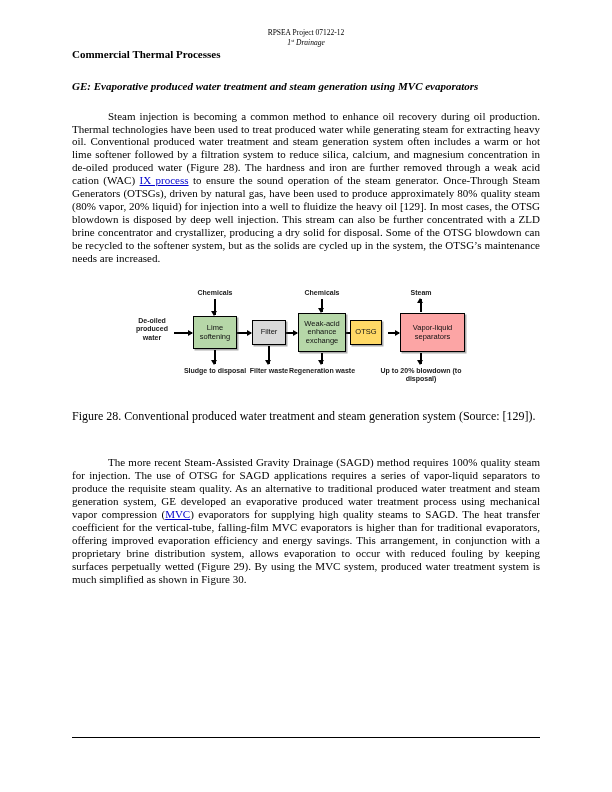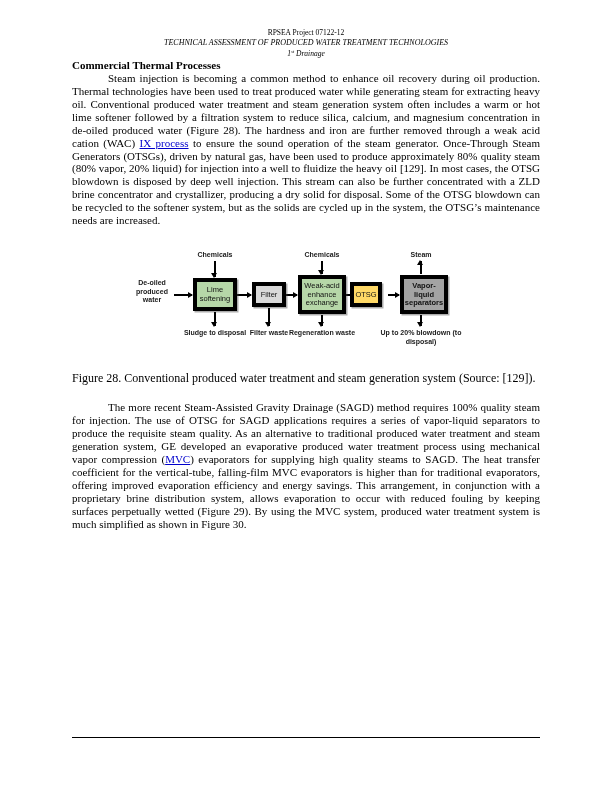--- a/index.html
+++ b/index.html
@@ -17,35 +17,35 @@
 
   .content { padding:0 72px; }
 
   .section-heading {
     margin-top:0; font-size:11px; font-weight:bold; line-height:1.15;
   }
   .subsection-heading {
     margin-top:19px; font-size:11px; font-weight:bold; font-style:italic; line-height:1.15;
   }
   .body-para {
-    margin-top:0; font-size:11px; line-height:1.18; text-align:justify;
+    margin-top:17px; font-size:11px; line-height:1.18; text-align:justify;
     text-indent:36px;
   }
-  .para2 { margin-top:16px; }
+  .para2 { margin-top:33px; }
   .doc-link { color:#0000cc; text-decoration:underline; }
 
   .figure-diagram {
     position:relative; margin-top:24px; height:100px; width:468px;
   }
   .dlabel {
     position:absolute; font-family:"Liberation Sans", sans-serif;
     font-weight:bold; font-size:7px; line-height:1.18; text-align:center; color:#1a1a1a;
   }
   .dbox {
-    position:absolute; border:4px solid #000000;
+    position:absolute; border:1px solid #000000;
     box-shadow:1.5px 1.5px 0 rgba(70,70,70,0.45);
     display:flex; align-items:center; justify-content:center; text-align:center;
     font-family:"Liberation Sans", sans-serif; font-size:7.5px; line-height:1.12;
     padding:2px; color:#111;
   }
   .arr-r { position:absolute; height:1.5px; background:#000; }
   .arr-r::after {
     content:""; position:absolute; right:-1px; top:-2.6px; width:0; height:0;
     border-left:5px solid #000; border-top:3.3px solid transparent; border-bottom:3.3px solid transparent;
   }
@@ -69,28 +69,28 @@
     position:absolute; top:741px; left:0; right:0; text-align:center; font-size:11px;
   }
 </style>
 </head>
 <body>
 
 <div class="page">
 
   <div class="doc-header">
     <div class="hdr-project">RPSEA Project 07122-12</div>
-    <div class="hdr-title">TECHNICAL ASSESSMENT OF PRODUCED WATER TREATMENT TECHNOLOGIES</div>
     <div class="hdr-edition"><span>1</span><sup>st</sup><span> Drainage</span></div>
   </div>
 
   <div class="content">
 
     <h1 class="section-heading">Commercial Thermal Processes</h1>
 
+    <h2 class="subsection-heading">GE: Evaporative produced water treatment and steam generation using MVC evaporators</h2>
 
     <p class="body-para"><span>Steam injection is becoming a common method to enhance oil recovery during oil production. Thermal technologies have been used to treat produced water while generating steam for extracting heavy oil. Conventional produced water treatment and steam generation system often includes a warm or hot lime softener followed by a filtration system to reduce silica, calcium, and magnesium concentration in de-oiled produced water (Figure 28). The hardness and iron are further removed through a weak acid cation (WAC) </span><a href="#" class="doc-link">IX process</a><span> to ensure the sound operation of the steam generator. Once-Through Steam Generators (OTSGs), driven by natural gas, have been used to produce approximately 80% quality steam (80% vapor, 20% liquid) for injection into a well to fluidize the heavy oil [129]. In most cases, the OTSG blowdown is disposed by deep well injection. This stream can also be further concentrated with a ZLD brine concentrator and crystallizer, producing a dry solid for disposal. Some of the OTSG blowdown can be recycled to the softener system, but as the solids are cycled up in the system, the OTSG’s maintenance needs are increased.</span></p>
 
     <div class="figure-diagram">
 
       <div class="dlabel" style="left:113px; top:0; width:60px;">Chemicals</div>
       <div class="dlabel" style="left:220px; top:0; width:60px;">Chemicals</div>
       <div class="dlabel" style="left:319px; top:0; width:60px;">Steam</div>
 
       <div class="dlabel" style="left:56px; top:28px; width:48px;">De-oiled produced water</div>
@@ -102,21 +102,21 @@
       <div class="arr-r" style="left:102px; top:43px; width:18px;"></div>
       <div class="arr-r" style="left:165px; top:43px; width:14px;"></div>
       <div class="arr-r" style="left:214px; top:43px; width:11px;"></div>
       <div class="arr-r" style="left:274px; top:43px; width:9px;"></div>
       <div class="arr-r" style="left:316px; top:43px; width:11px;"></div>
 
       <div class="dbox" style="left: 121px; top: 27px; width: 44px; height: 33px; background: rgb(182, 215, 168);">Lime softening</div>
       <div class="dbox" style="left: 180px; top: 31px; width: 34px; height: 25px; background: rgb(217, 217, 217);">Filter</div>
       <div class="dbox" style="left: 226px; top: 24px; width: 48px; height: 39px; background: rgb(182, 215, 168);">Weak-acid enhance exchange</div>
       <div class="dbox" style="left: 278px; top: 31px; width: 32px; height: 25px; background: rgb(255, 217, 102);">OTSG</div>
-      <div class="dbox" style="left: 328px; top: 24px; width: 48px; height: 39px; background: #a3a3a3; font-weight: bold;">Vapor-liquid separators</div>
+      <div class="dbox" style="left: 328px; top: 24px; width: 65px; height: 39px; background: #fca5a5;">Vapor-liquid separators</div>
 
       <div class="arr-d" style="left:142px; top:61px; height:14px;"></div>
       <div class="arr-d" style="left:196px; top:57px; height:18px;"></div>
       <div class="arr-d" style="left:249px; top:64px; height:11px;"></div>
       <div class="arr-d" style="left:348px; top:64px; height:11px;"></div>
 
       <div class="dlabel" style="left:108px; top:78px; width:70px;">Sludge to disposal</div>
       <div class="dlabel" style="left:162px; top:78px; width:70px;">Filter waste</div>
       <div class="dlabel" style="left:215px; top:78px; width:70px;">Regeneration waste</div>
       <div class="dlabel" style="left:306px; top:78px; width:86px;">Up to 20% blowdown (to disposal)</div>

